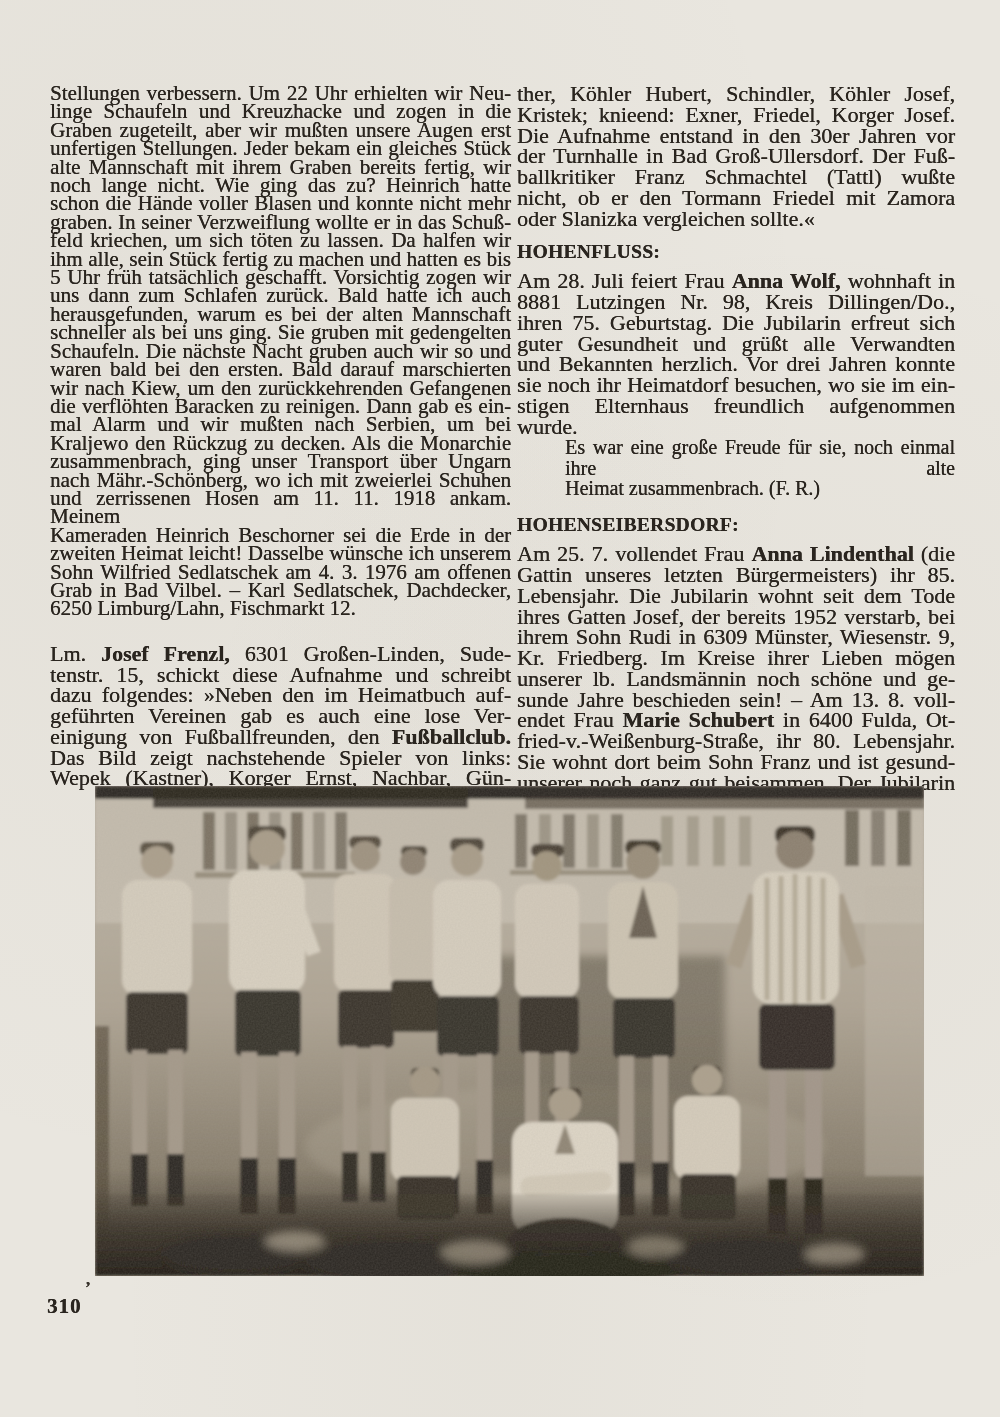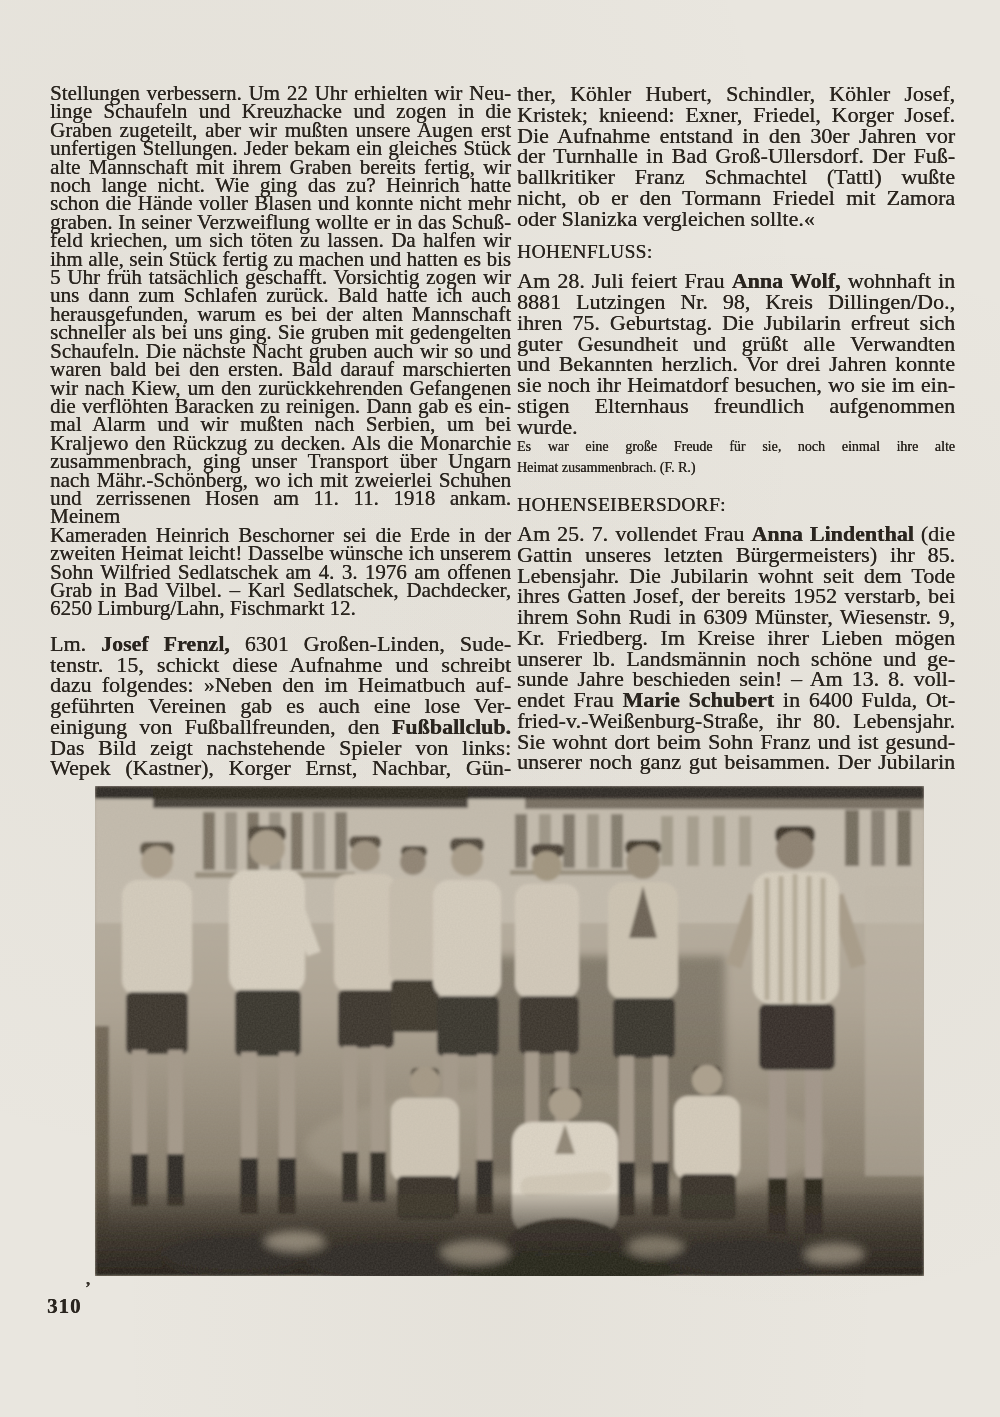--- a/index.html
+++ b/index.html
@@ -19,24 +19,24 @@
     text-shadow:0.25px 0 currentColor;
   }
   .col{position:absolute;top:84px;}
   .col-left{left:50px;width:461px;}
   .col-right{left:517px;width:438px;}
   .t-line{text-align:justify;text-align-last:justify;white-space:normal;}
   .t-line.last{text-align-last:left;}
   .t-line b{font-weight:700;}
   .body-main .t-line{font-size:21px;line-height:18.4px;}
   .body-large .t-line{font-size:22px;line-height:20.75px;}
-  .body-small .t-line{font-size:14px;line-height:20.4px;}
-  .para-gap{margin-top:16px;}
+  .body-small .t-line{font-size:20px;line-height:20.4px;margin-left:48px;}
+  .para-gap{margin-top:26px;}
   h2.heading{
-    font-size:19.5px;line-height:24px;font-weight:400;
+    font-size:19.5px;line-height:24px;font-weight:700;
     margin:11px 0 7px 0;letter-spacing:0.3px;
   }
   h2.heading-2{margin-top:15px;}
   .photo{
     position:absolute;left:95px;top:786px;width:829px;height:490px;
     margin:0;padding:0;background:#b3ab9d;overflow:hidden;
   }
   .photo svg{display:block;width:829px;height:490px;}
   .pageno{
     position:absolute;left:47px;top:1294px;

